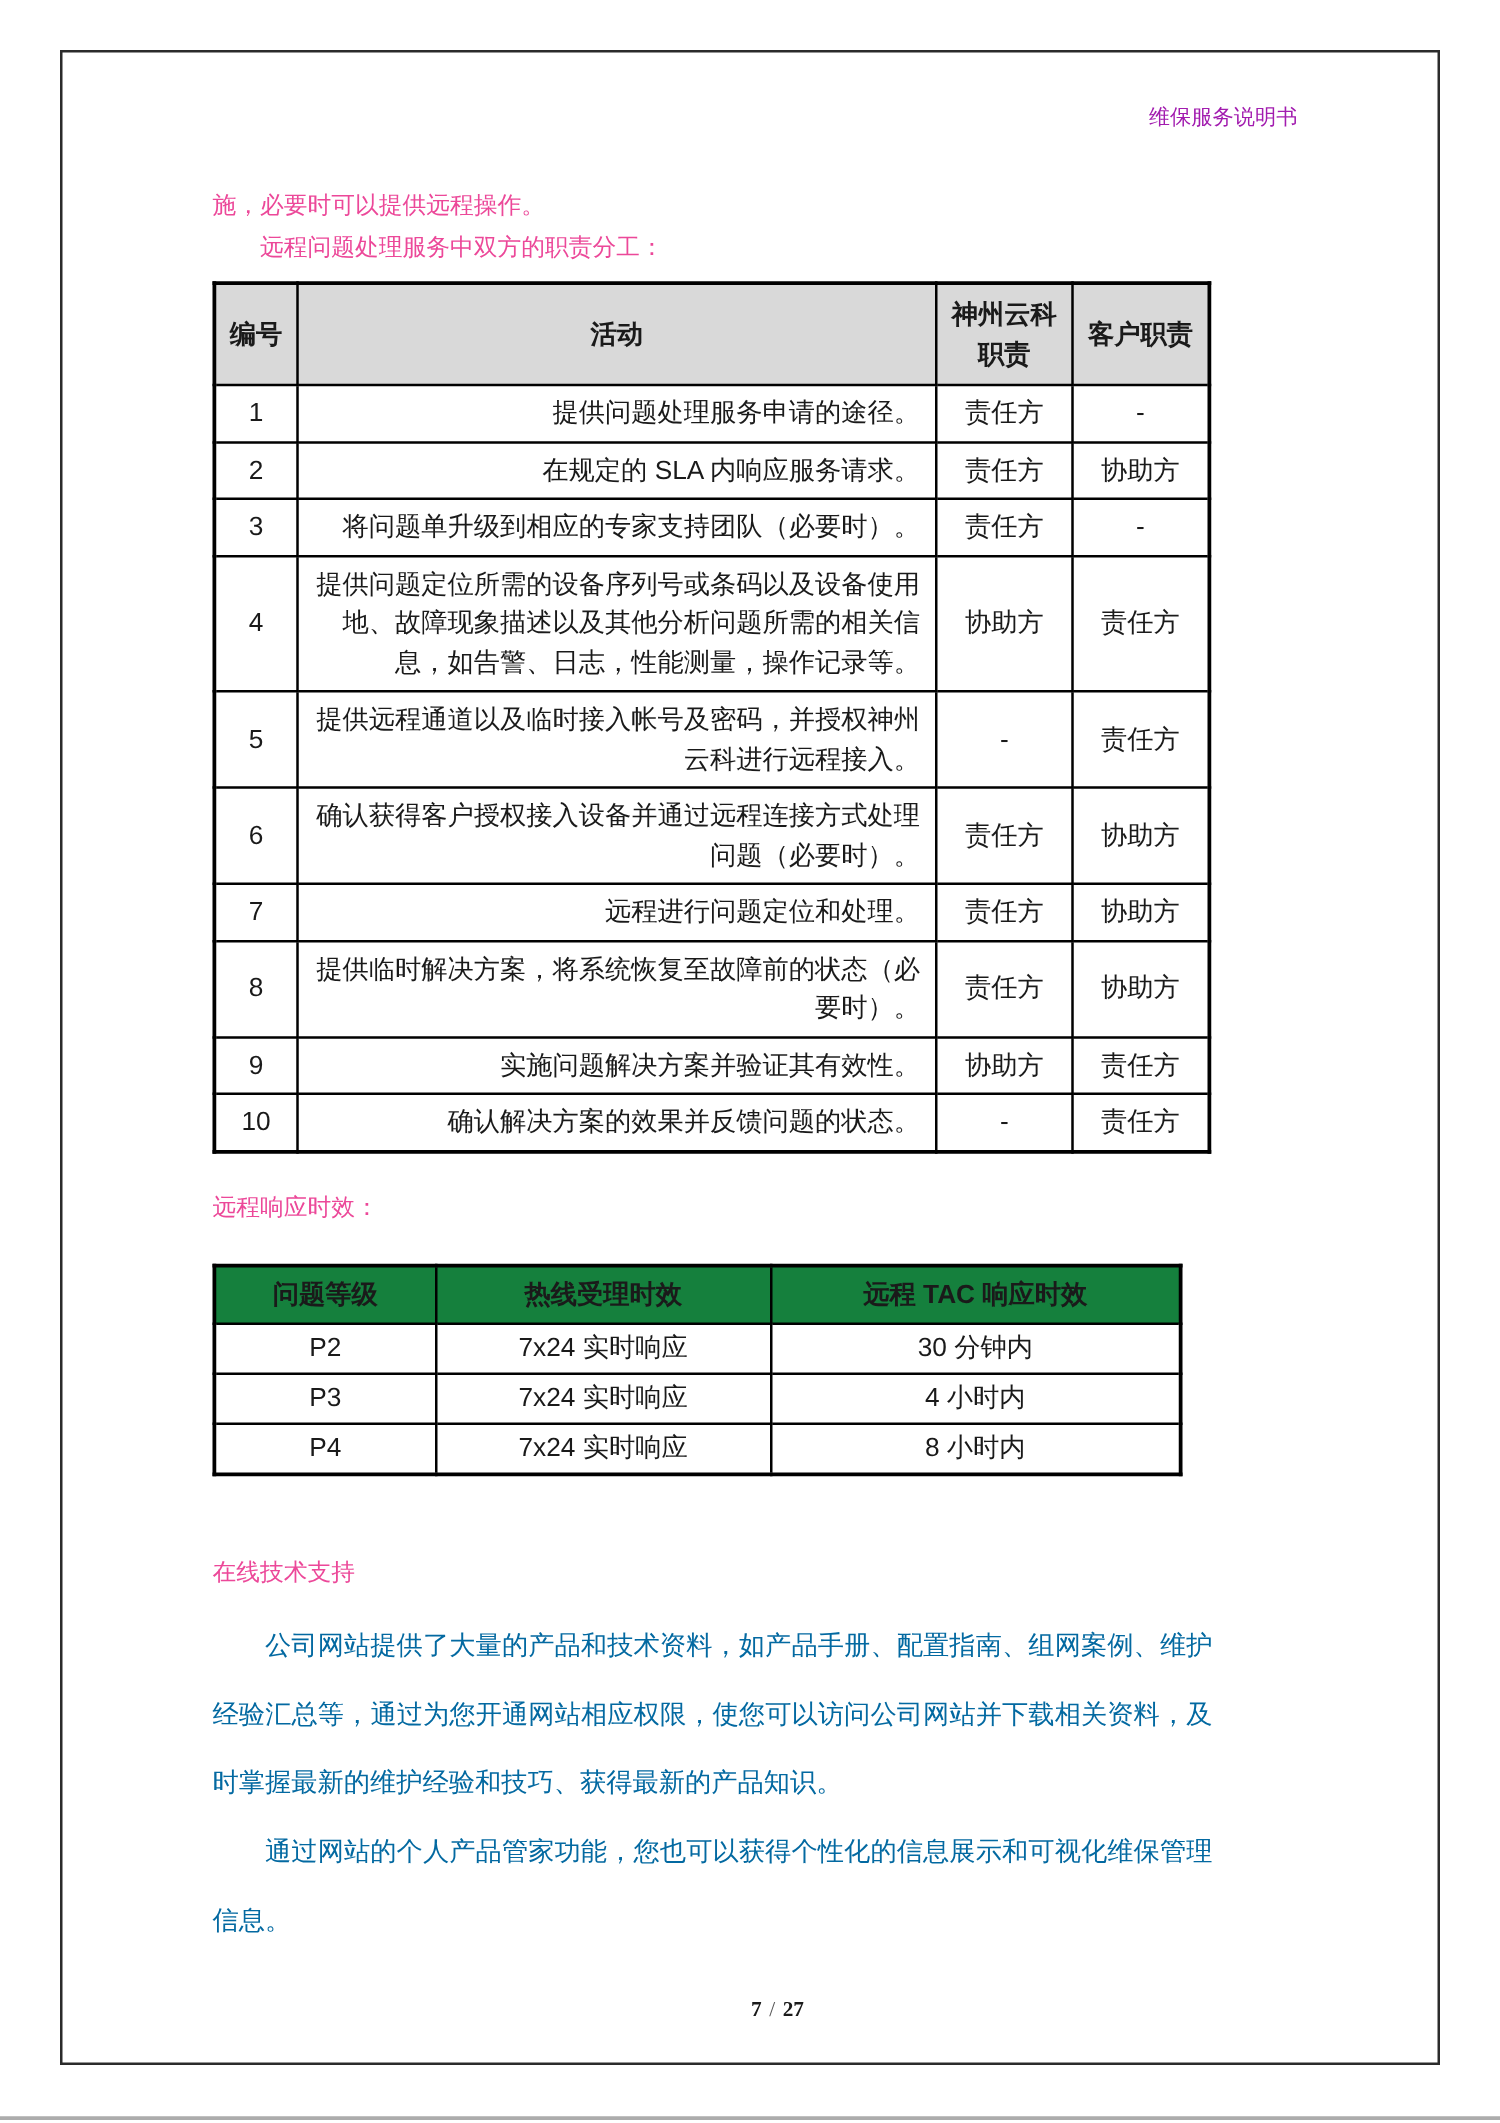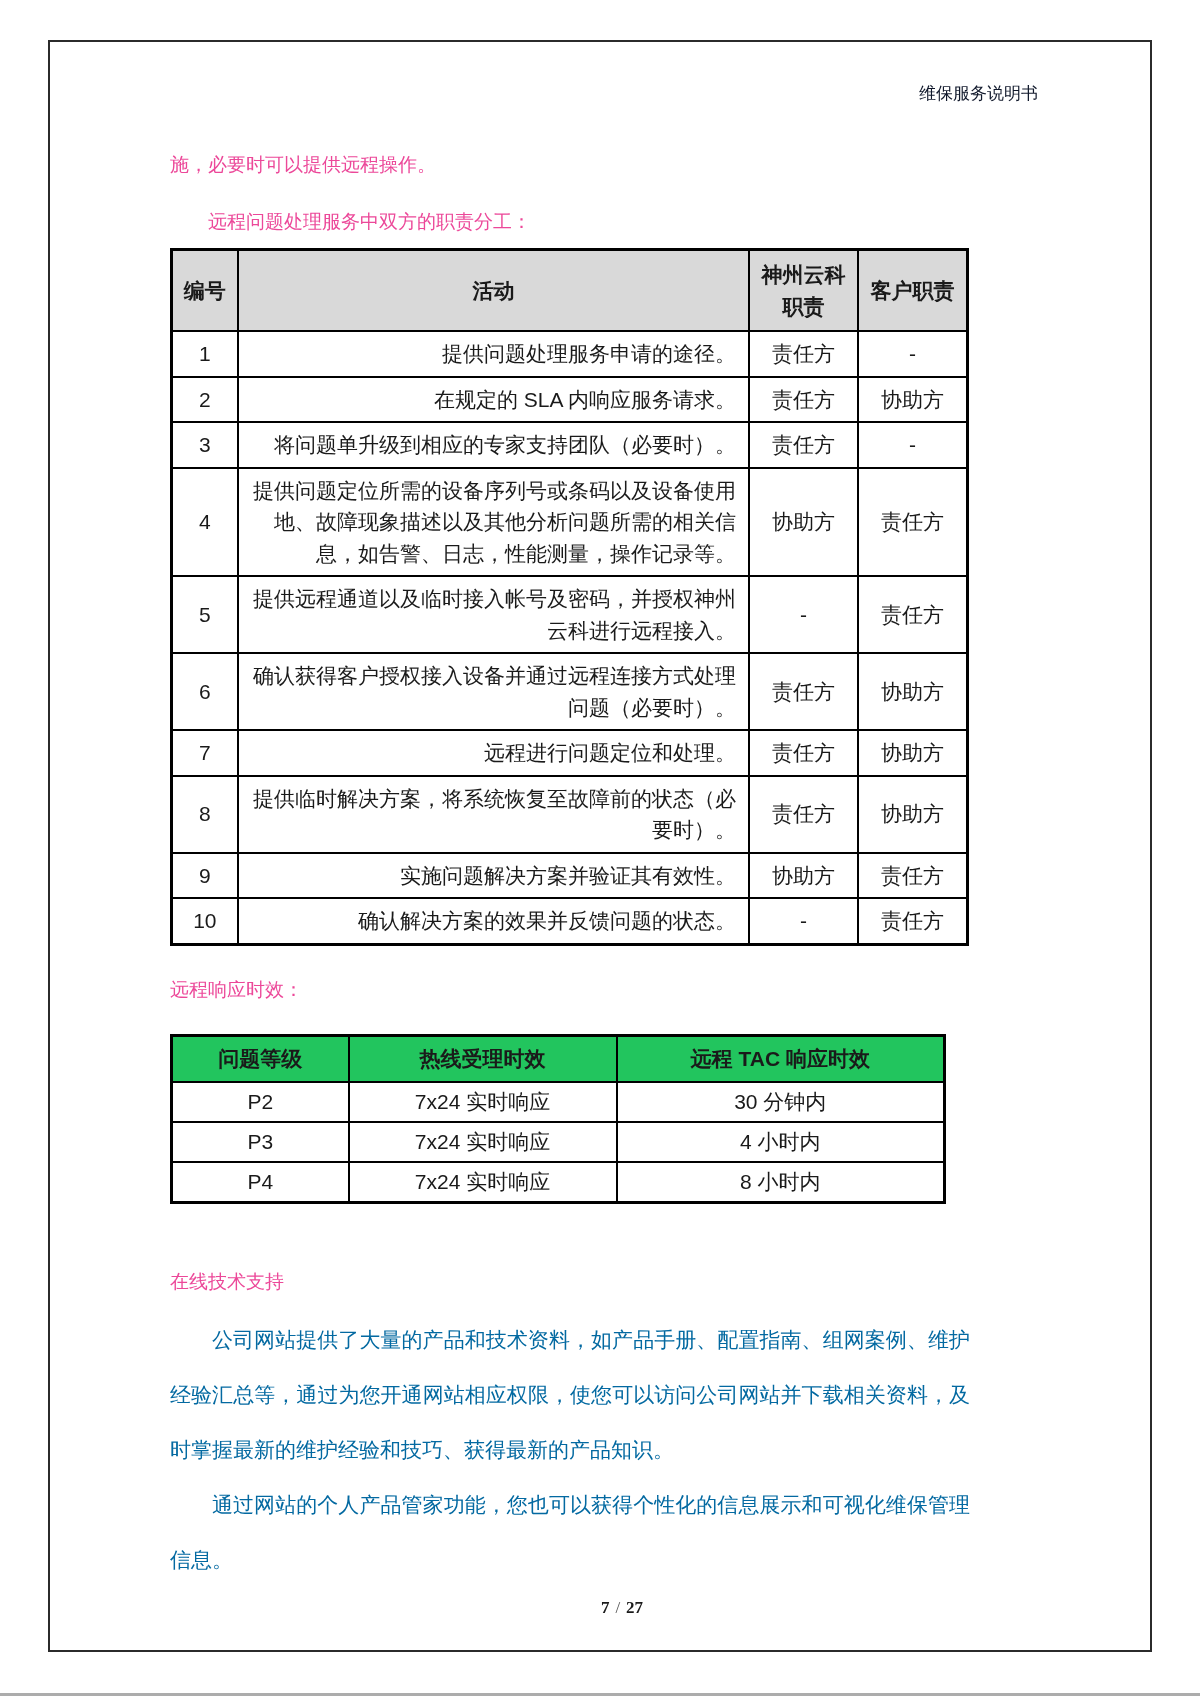--- a/index.html
+++ b/index.html
@@ -17,29 +17,29 @@
     border: 2px solid #2b2b2b;
     box-sizing: border-box;
     overflow: hidden;
   }
   .doc-header {
     margin-top: 40px;
     padding-right: 112px;
     text-align: right;
     font-family: Liberation Sans, sans-serif;
     font-size: 17px;
-    color: #0f172a;
+    color: #a21caf;
   }
   .content {
     margin-left: 120px;
     width: 800px;
   }
   .body-text { font-size: 19px; color: #ec4899; }
   .intro-line-1 { margin-top: 46px; line-height: 1.5; }
-  .intro-line-2 { margin-top: 28px; line-height: 1.5; text-indent: 2em; }
+  .intro-line-2 { margin-top: 5px; line-height: 1.5; text-indent: 2em; }
 
   table { border-collapse: collapse; table-layout: fixed; }
   .resp-table {
     width: 799px;
     margin-top: 12px;
     border: 3px solid #000;
   }
   .resp-table th, .resp-table td {
     border: 2px solid #000;
     font-size: 21px;
@@ -66,21 +66,21 @@
     margin-top: 30px;
     border: 3px solid #000;
   }
   .sla-table th, .sla-table td {
     border: 2px solid #000;
     font-size: 21px;
     text-align: center;
     vertical-align: middle;
   }
   .sla-table th {
-    background: #22c55e;
+    background: #15803d;
     font-weight: 700;
     padding: 6px 4px;
     line-height: 1.5;
   }
   .sla-table td { padding: 2px 4px; line-height: 1.62; }
 
   .online-title { margin-top: 64px; line-height: 1.5; }
   .support-para {
     margin: 0;
     font-size: 21px;

